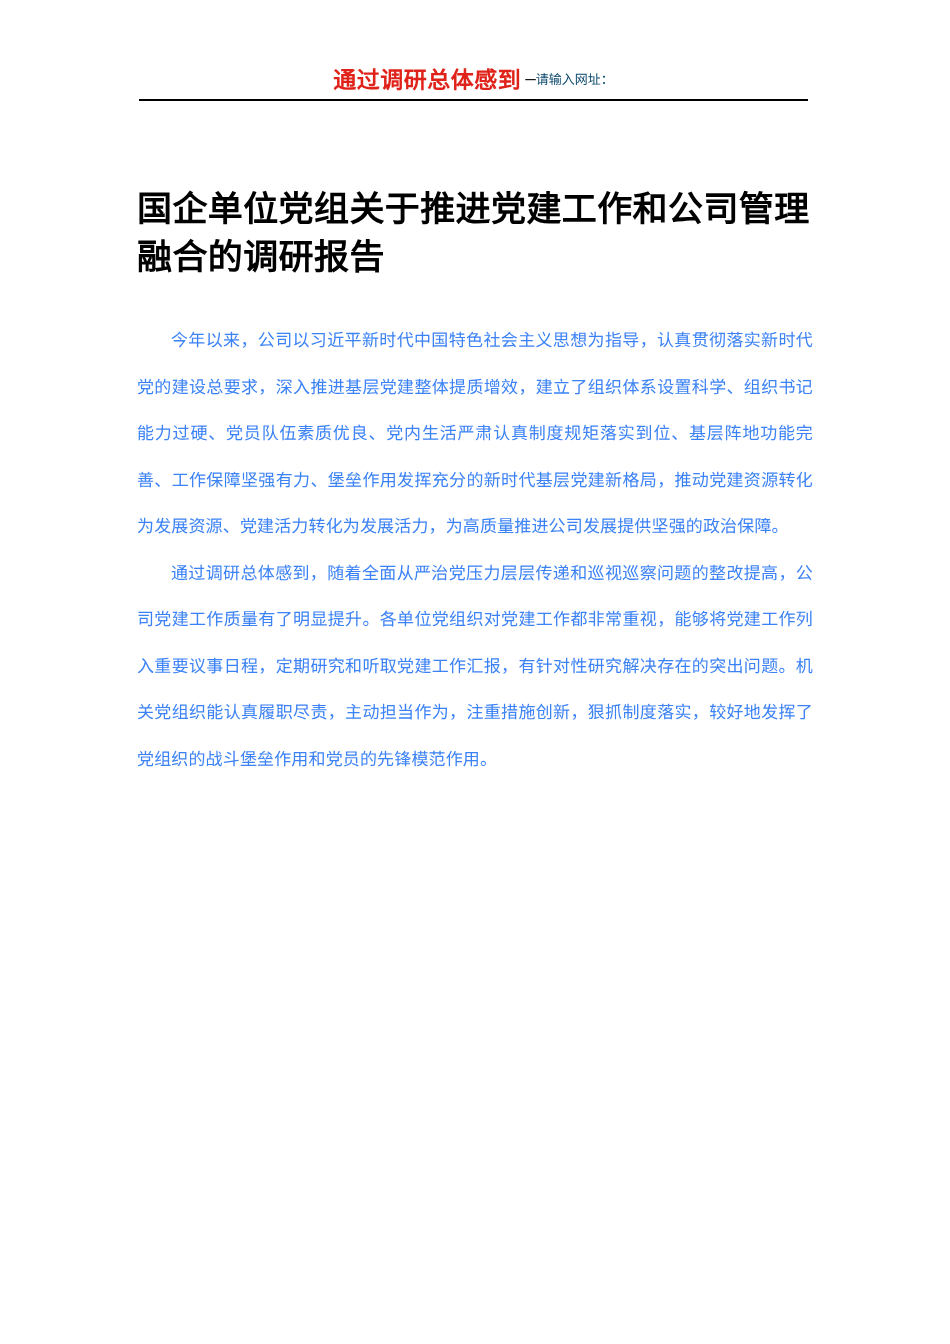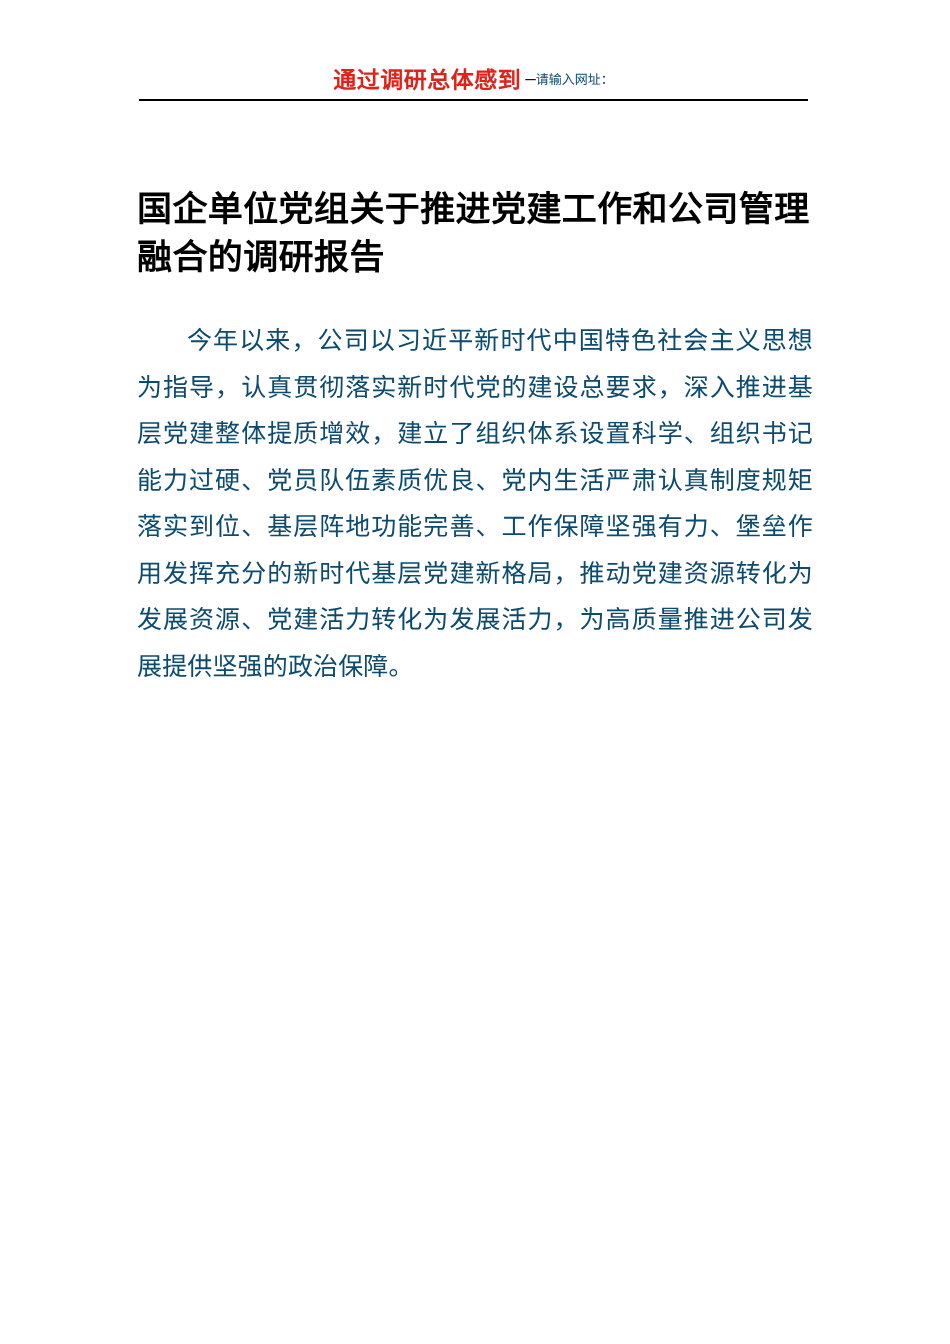--- a/index.html
+++ b/index.html
@@ -89,27 +89,27 @@
   .doc-body {
     position: absolute;
     left: 137px;
     top: 318px;
     width: 676px;
   }
 
   p.para {
     margin: 0;
     font-family: "Liberation Serif", "DejaVu Serif", serif;
-    font-size: 25px;
+    font-size: 17px;
     line-height: 46.5px;
     text-align: justify;
     text-align-last: left;
     text-indent: 2em;
     letter-spacing: 0.15px;
-    color: #0c4a6e;
+    color: #3b82f6;
     word-break: break-all;
   }
 
   h2.section-heading {
     margin: 0;
     font-family: "Liberation Sans", "DejaVu Sans", sans-serif;
     font-weight: bold;
     font-size: 25px;
     line-height: 46.5px;
     text-indent: 2em;
@@ -127,15 +127,16 @@
     <span class="header-sep">–</span>
     <span class="header-prompt">请输入网址：</span>
   </div>
 
   <div class="header-rule"></div>
 
   <h1 class="doc-title">国企单位党组关于推进党建工作和公司管理融合的调研报告</h1>
 
   <div class="doc-body">
     <p class="para">今年以来，公司以习近平新时代中国特色社会主义思想为指导，认真贯彻落实新时代党的建设总要求，深入推进基层党建整体提质增效，建立了组织体系设置科学、组织书记能力过硬、党员队伍素质优良、党内生活严肃认真制度规矩落实到位、基层阵地功能完善、工作保障坚强有力、堡垒作用发挥充分的新时代基层党建新格局，推动党建资源转化为发展资源、党建活力转化为发展活力，为高质量推进公司发展提供坚强的政治保障。</p>
+    <p class="para">通过调研总体感到，随着全面从严治党压力层层传递和巡视巡察问题的整改提高，公司党建工作质量有了明显提升。各单位党组织对党建工作都非常重视，能够将党建工作列入重要议事日程，定期研究和听取党建工作汇报，有针对性研究解决存在的突出问题。机关党组织能认真履职尽责，主动担当作为，注重措施创新，狠抓制度落实，较好地发挥了党组织的战斗堡垒作用和党员的先锋模范作用。</p>
   </div>
 
 </div>
 
 </body></html>

